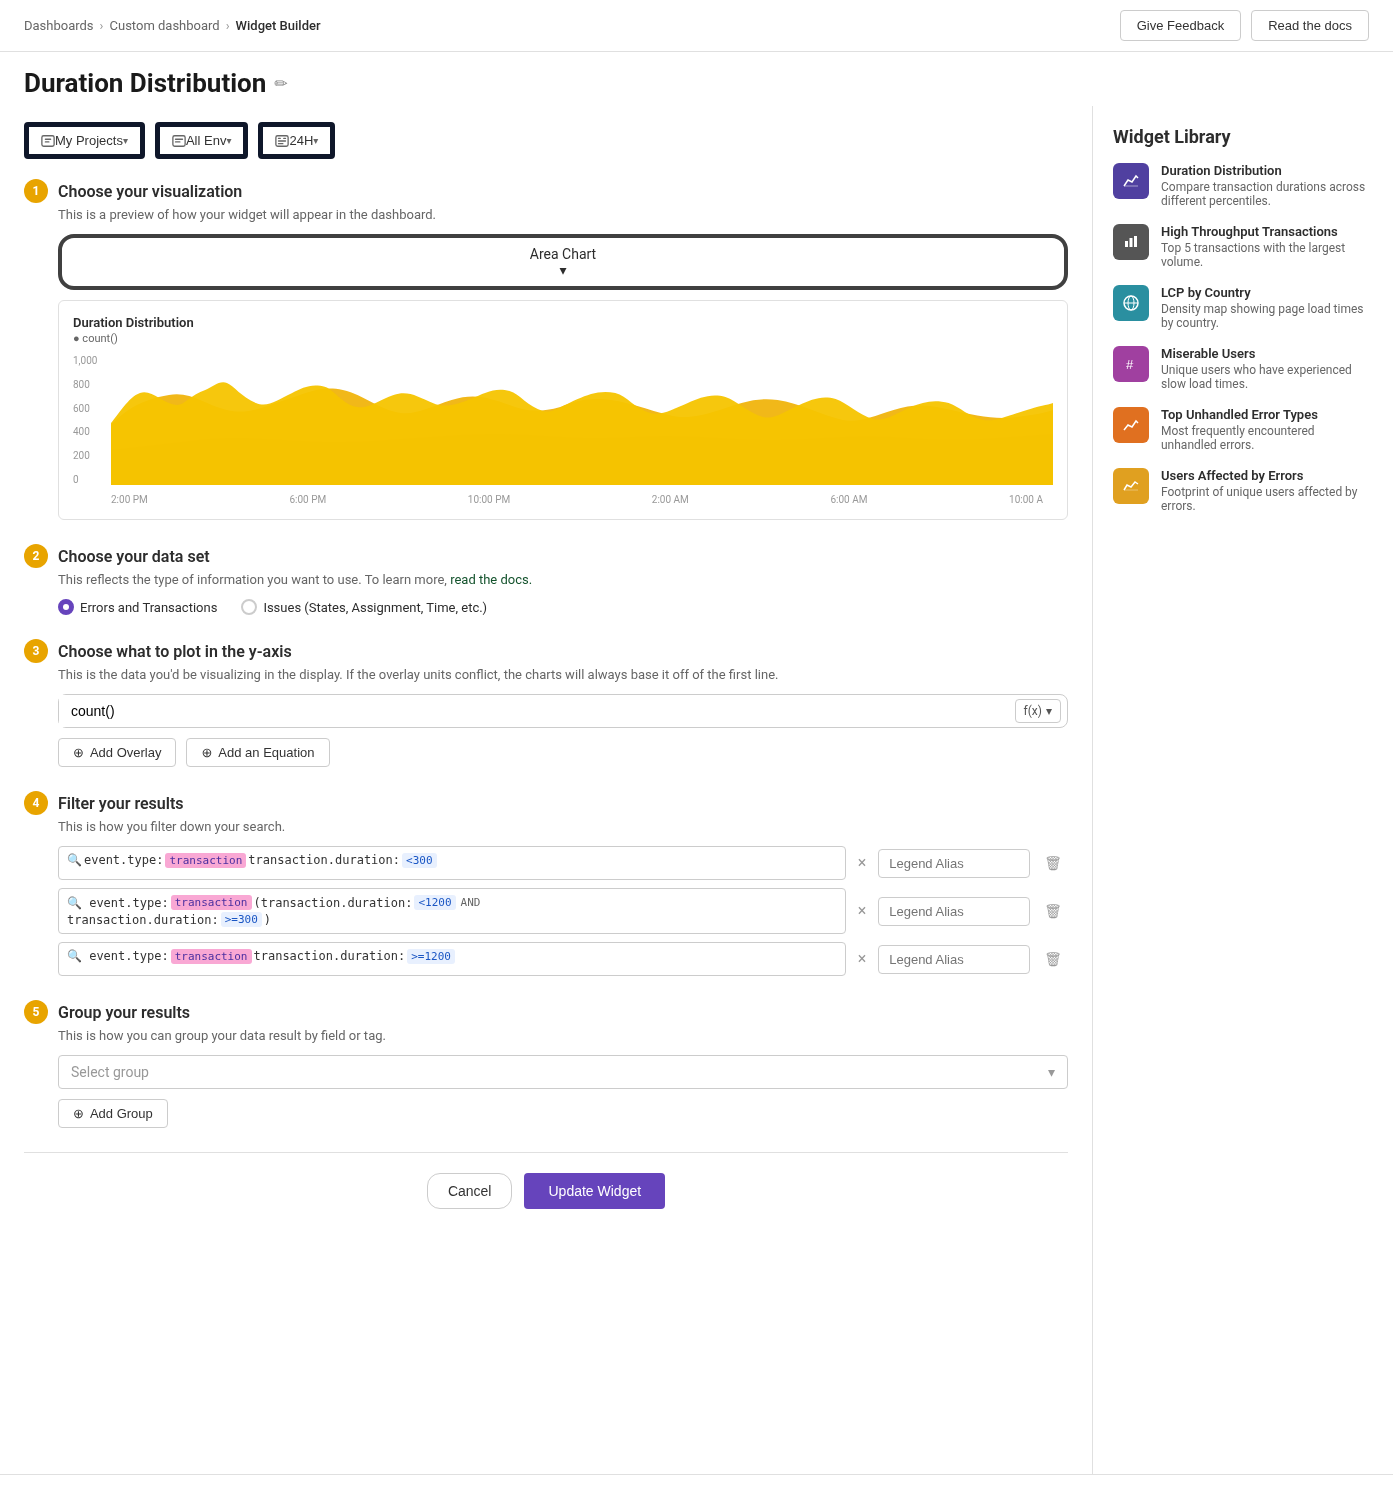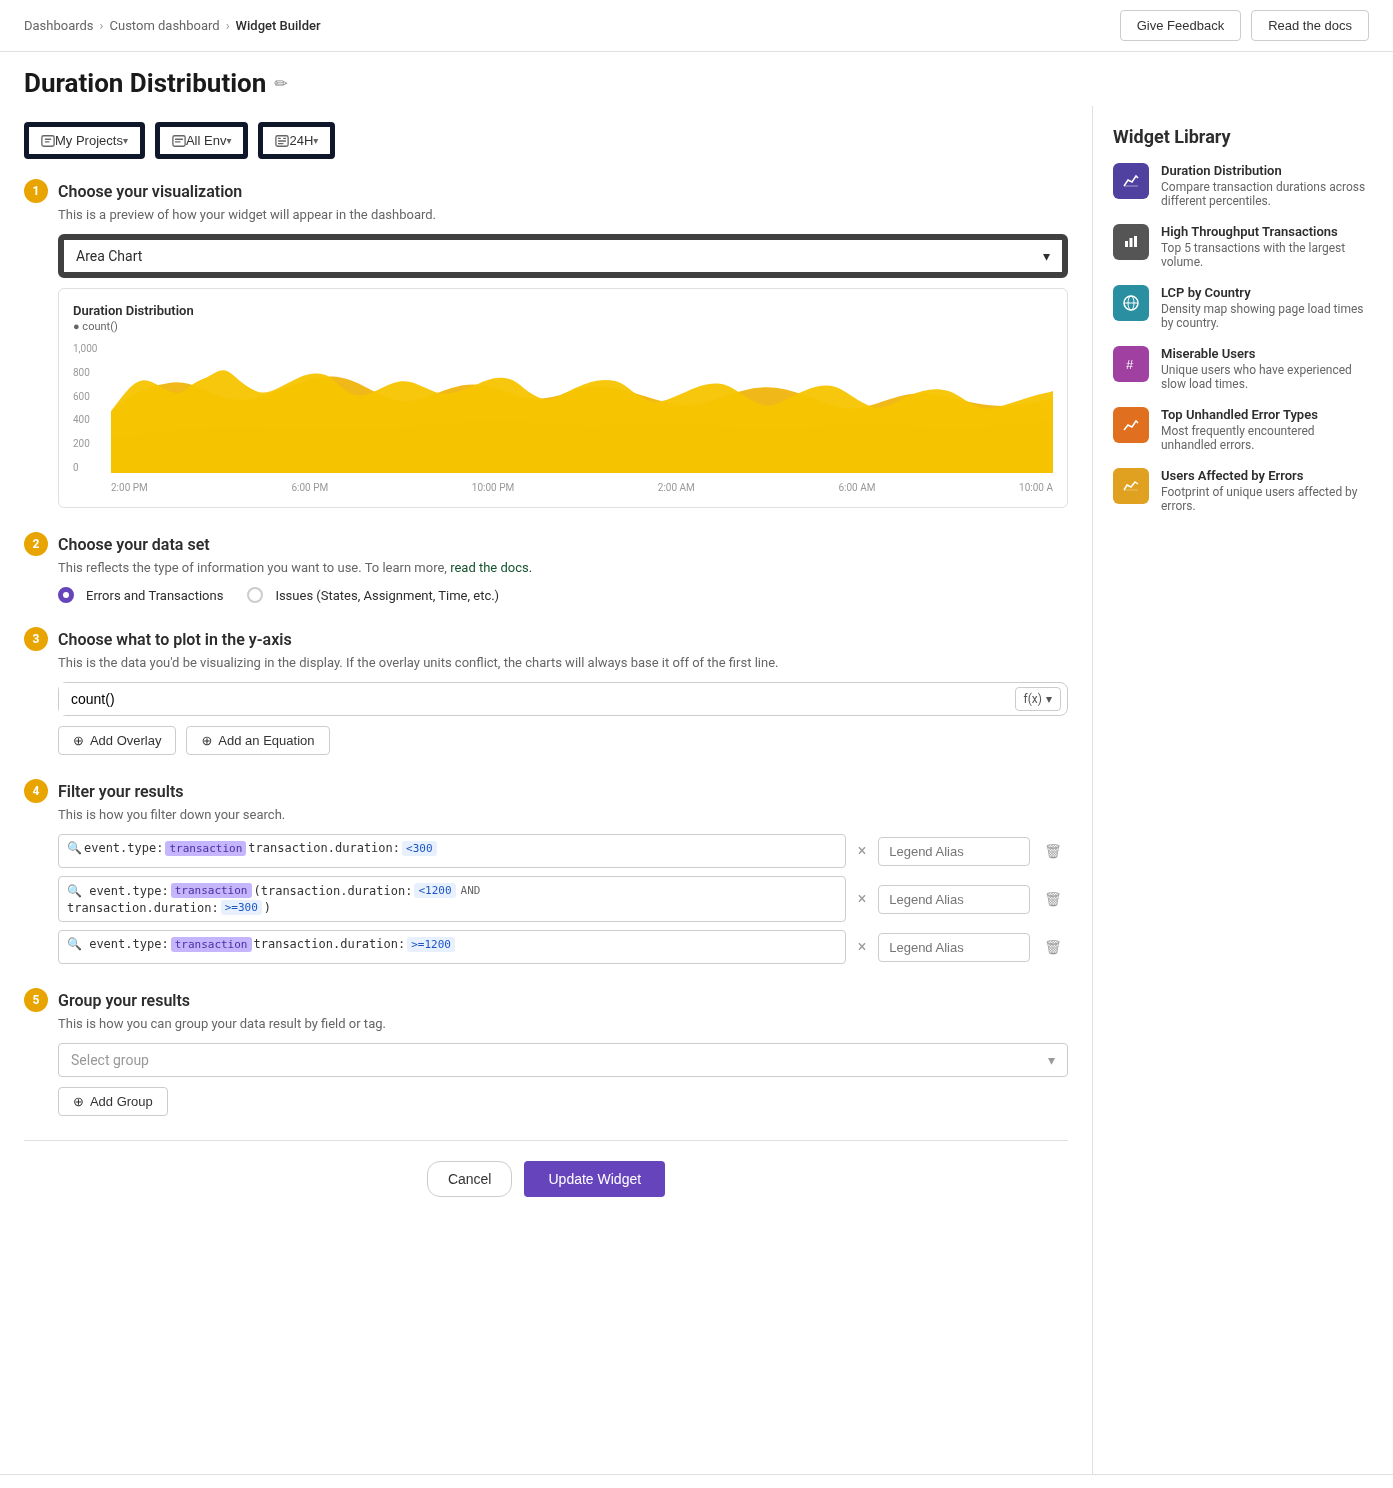--- a/index.html
+++ b/index.html
@@ -31,53 +31,53 @@
 
     
     .step-section { margin-bottom: 24px; }
     .step-header { display: flex; align-items: center; gap: 10px; margin-bottom: 4px; }
     .step-number { width: 24px; height: 24px; border-radius: 50%; background: #e8a400; color: #fff; font-size: 12px; font-weight: 700; display: flex; align-items: center; justify-content: center; flex-shrink: 0; }
     .step-title { font-size: 16px; font-weight: 600; }
     .step-desc { font-size: 13px; color: #666; margin-bottom: 12px; margin-left: 34px; }
     .step-desc a { color: #14532d; text-decoration: none; }
 
     
-    .select-box { width: 100%; padding: 8px 12px; border: 6px solid #404040; border-radius: 6px; background: #fff; cursor: pointer; font-size: 14px; display: flex; align-items: center; justify-content: space-between; }
+    .select-box { width: 100%; padding: 8px 12px; border: 4px solid #404040; border-radius: 16px; background: #fff; cursor: pointer; font-size: 14px; display: flex; align-items: center; justify-content: space-between; flex-direction: column; }
 
     
     .chart-preview { border: 1px solid #e0e0e0; border-radius: 6px; padding: 14px; margin-top: 10px; background: #fff; }
     .chart-title { font-size: 13px; font-weight: 600; margin-bottom: 2px; }
     .chart-subtitle { font-size: 11px; color: #666; margin-bottom: 10px; }
     .chart-area { position: relative; height: 150px; }
     .chart-labels-y { position: absolute; left: 0; top: 0; bottom: 20px; display: flex; flex-direction: column; justify-content: space-between; font-size: 10px; color: #999; width: 35px; }
     .chart-canvas { position: absolute; left: 38px; right: 0; top: 0; bottom: 20px; }
-    .chart-labels-x { position: absolute; left: 38px; right: 0; bottom: 0; display: flex; justify-content: space-between; font-size: 10px; color: #999; }
+    .chart-labels-x { position: absolute; left: 38px; right: 10px; bottom: 0; display: flex; justify-content: space-between; font-size: 10px; color: #999; }
 
     
     .radio-group { display: flex; gap: 24px; align-items: center; margin-left: 34px; }
-    .radio-option { display: flex; align-items: center; gap: 12px; cursor: pointer; font-size: 13px; }
+    .radio-option { display: flex; align-items: center; gap: 6px; cursor: pointer; font-size: 13px; }
     .radio-dot { width: 16px; height: 16px; border-radius: 50%; border: 2px solid #6644bc; display: flex; align-items: center; justify-content: center; }
     .radio-dot.filled { background: #6644bc; }
     .radio-dot.filled::after { content: ''; width: 6px; height: 6px; border-radius: 50%; background: #fff; }
     .radio-empty { width: 16px; height: 16px; border-radius: 50%; border: 2px solid #ccc; }
 
     
     .yaxis-input-row { display: flex; align-items: center; border: 1px solid #ccc; border-radius: 8px; margin-left: 34px; margin-bottom: 10px; }
     .yaxis-input { flex: 1; padding: 8px 12px; border: none; outline: none; font-size: 14px; }
     .yaxis-badge { padding: 4px 8px; margin-right: 6px; border: 1px solid #ccc; border-radius: 4px; font-size: 12px; color: #555; cursor: pointer; display: flex; align-items: center; gap: 4px; }
 
     
     .btn-row { display: flex; gap: 10px; margin-left: 34px; }
     .btn-add { display: flex; align-items: center; gap: 6px; padding: 6px 14px; border: 1px solid #ccc; border-radius: 4px; background: #fff; cursor: pointer; font-size: 13px; color: #333; }
 
     
     .filter-rows { margin-left: 34px; display: flex; flex-direction: column; gap: 8px; }
     .filter-row { display: flex; align-items: flex-start; gap: 8px; }
     .filter-input-box { flex: 1; border: 1px solid #ccc; border-radius: 4px; padding: 6px 8px; font-size: 12px; font-family: monospace; min-height: 34px; display: flex; align-items: flex-start; flex-wrap: wrap; gap: 2px; }
-    .filter-tag { background: #c4b5fd; color: #4b2fa0; border-radius: 3px; padding: 1px 4px; font-size: 11px; }
+    .filter-tag { background: #f9a8d4; color: #4b2fa0; border-radius: 3px; padding: 1px 4px; font-size: 11px; }
     .filter-tag.blue { background: #e8f0fe; color: #1a56c4; }
     .filter-text { font-size: 12px; color: #333; }
     .filter-and { font-size: 11px; color: #666; padding: 1px 3px; }
     .filter-clear { color: #999; cursor: pointer; font-size: 16px; line-height: 1; padding: 4px; align-self: center; }
     .legend-input { width: 152px; padding: 6px 10px; border: 1px solid #ccc; border-radius: 4px; font-size: 13px; color: #999; align-self: center; }
     .trash-icon { color: #999; cursor: pointer; padding: 6px; align-self: center; }
 
     
     .group-select { width: 100%; padding: 8px 12px; border: 1px solid #ccc; border-radius: 4px; background: #fff; font-size: 14px; color: #999; display: flex; align-items: center; justify-content: space-between; cursor: pointer; }
     .btn-add-group { display: flex; align-items: center; gap: 6px; padding: 6px 14px; border: 1px solid #ccc; border-radius: 4px; background: #fff; cursor: pointer; font-size: 13px; color: #333; margin-top: 10px; }

